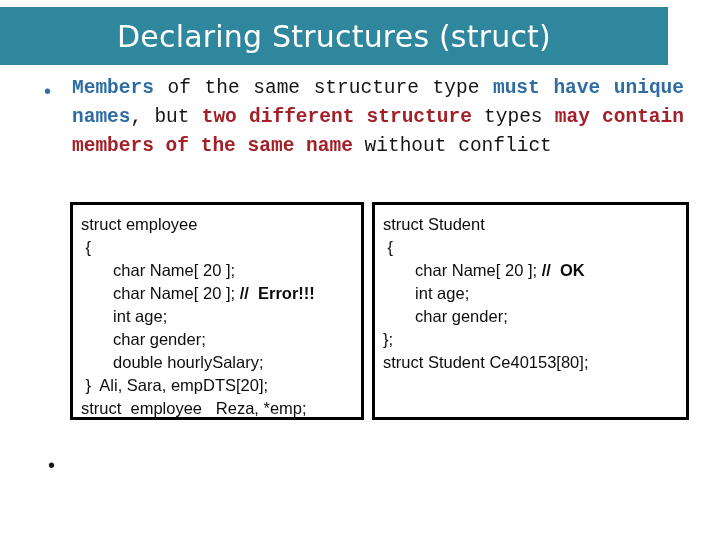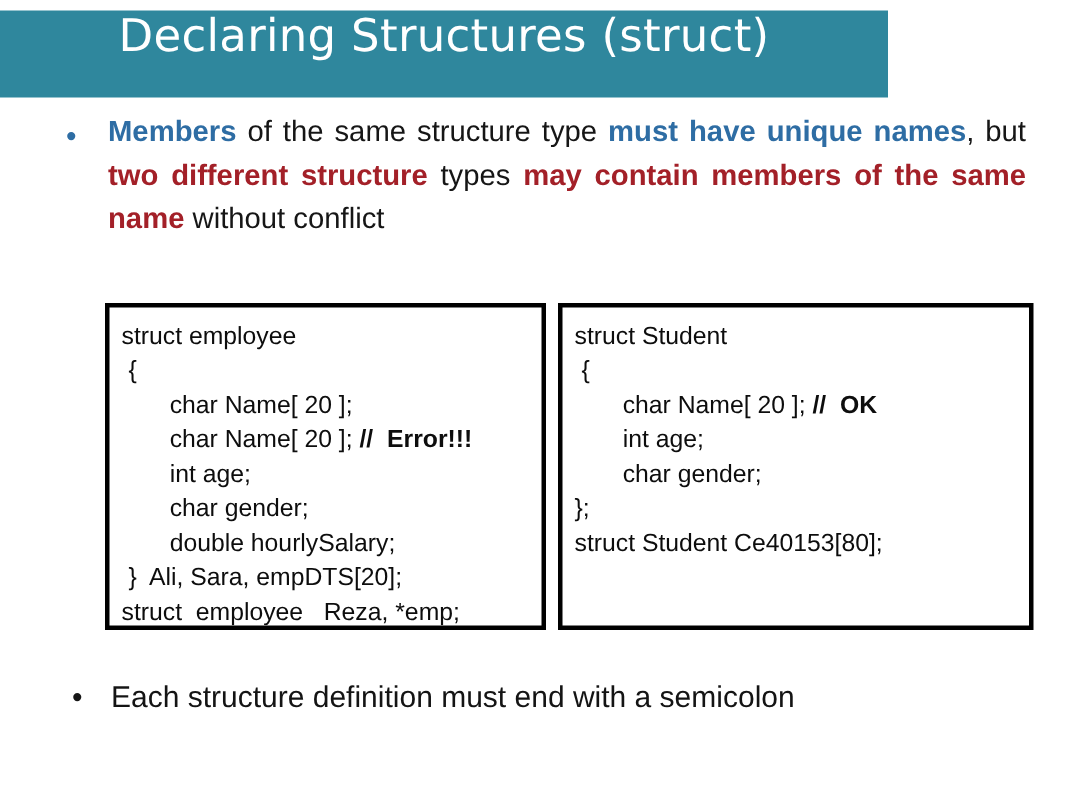--- a/index.html
+++ b/index.html
@@ -13,24 +13,25 @@
     font-family: "Liberation Sans", sans-serif;
     overflow: hidden;
     position: relative;
   }
 
   
   #title-banner {
     position: absolute;
     left: 0;
     top: 7px;
-    width: 592px;
+    width: 668px;
     height: 58px;
     background: #2F879D;
     display: flex;
+    align-items: center;
     justify-content: center;
   }
   #title-text {
     color: #FFFFFF;
     font-size: 30px;
     font-family: "DejaVu Sans", sans-serif;
     font-weight: 400;
     letter-spacing: 0.2px;
     white-space: nowrap;
   }
@@ -50,21 +51,21 @@
     font-size: 20px;
     line-height: 1;
   }
   #intro-paragraph {
     margin-left: 36px;
     font-size: 19.5px;
     line-height: 29px;
     color: #1a1a1a;
     text-align: justify;
     text-justify: inter-word;
-    font-family: Liberation Sans, sans-serif;
+    font-family: Liberation Mono, monospace;
   }
   #intro-paragraph .blue {
     color: #2E6DA4;
     font-weight: bold;
   }
   #intro-paragraph .red {
     color: #A32028;
     font-weight: bold;
   }
   #intro-paragraph .plain {
@@ -146,14 +147,13 @@
 <div class="code-box" id="code-box-left">
   <div class="code-lines"><div class="code-line"><span>struct employee</span></div><div class="code-line"><span> {</span></div><div class="code-line"><span>       char Name[ 20 ];</span></div><div class="code-line"><span>       char Name[ 20 ]; </span><span class="cmt">//  Error!!!</span></div><div class="code-line"><span>       int age;</span></div><div class="code-line"><span>       char gender;</span></div><div class="code-line"><span>       double hourlySalary;</span></div><div class="code-line"><span> }  Ali, Sara, empDTS[20];</span></div><div class="code-line"><span>struct  employee   Reza, *emp;</span></div></div>
 </div>
 
 <div class="code-box" id="code-box-right">
   <div class="code-lines"><div class="code-line"><span>struct Student</span></div><div class="code-line"><span> {</span></div><div class="code-line"><span>       char Name[ 20 ]; </span><span class="cmt">//  OK</span></div><div class="code-line"><span>       int age;</span></div><div class="code-line"><span>       char gender;</span></div><div class="code-line"><span>};</span></div><div class="code-line"><span>struct Student Ce40153[80];</span></div><div class="code-line">&nbsp;</div><div class="code-line">&nbsp;</div></div>
 </div>
 
 <div id="closing-bullet">
   <span class="bullet-dot">•</span>
-  <span id="closing-text">Each structure definition must end with a semicolon</span>
 </div>
 
 </body></html>

